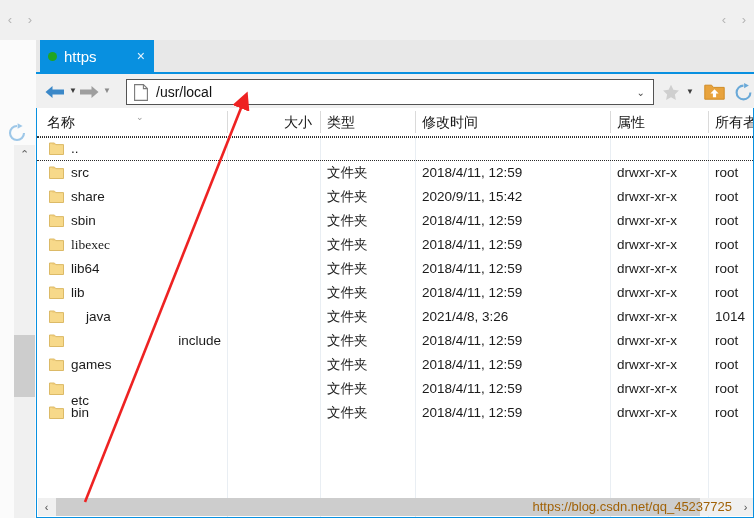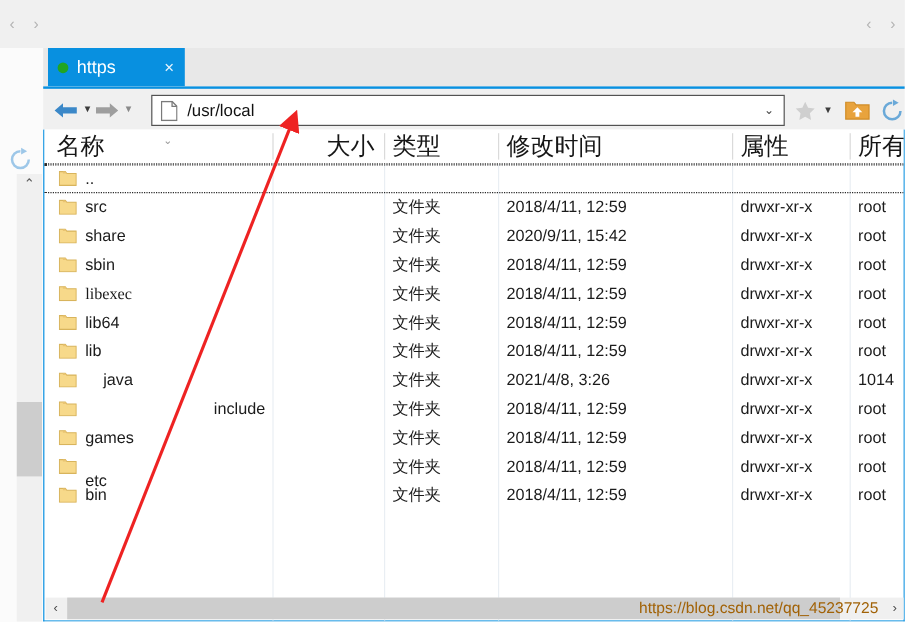--- a/index.html
+++ b/index.html
@@ -225,21 +225,21 @@
     position: relative;
     height: 28px;
     background: #ffffff;
     border-bottom: 1px dotted #3a3a3a;
   }
   .hdr-cell {
     position: absolute;
     top: 0;
     height: 28px;
     line-height: 28px;
-    font-size: 20px;
+    font-size: 14px;
     color: #161616;
     white-space: nowrap;
     box-sizing: border-box;
   }
   .hdr-sep {
     position: absolute;
     top: 3px;
     width: 1px; height: 22px;
     background: #dadada;
   }

